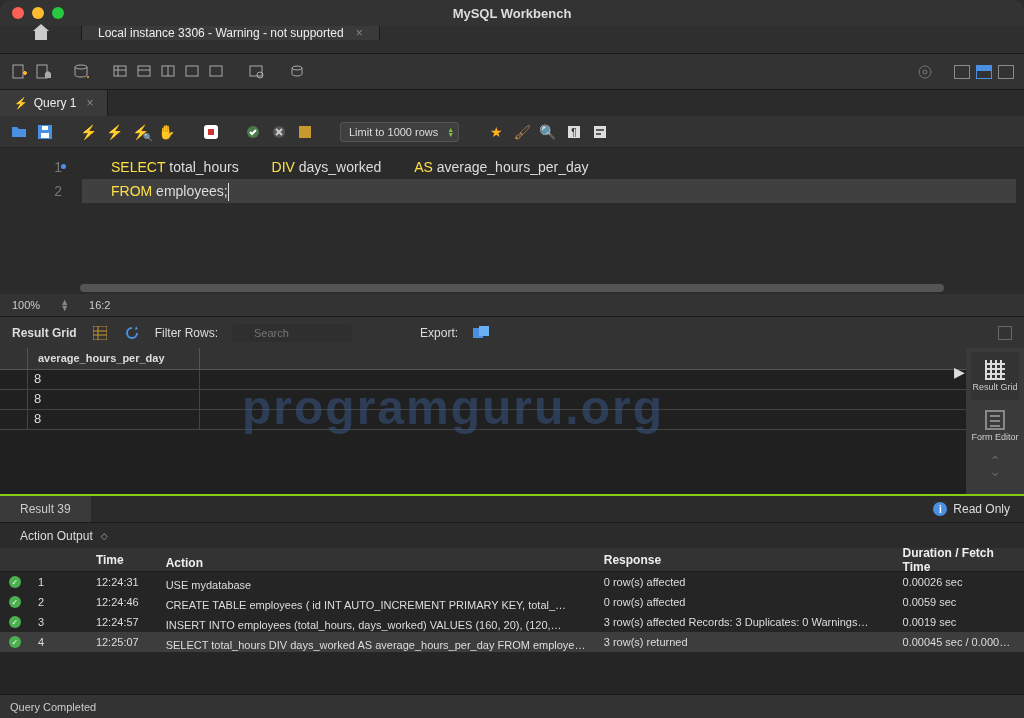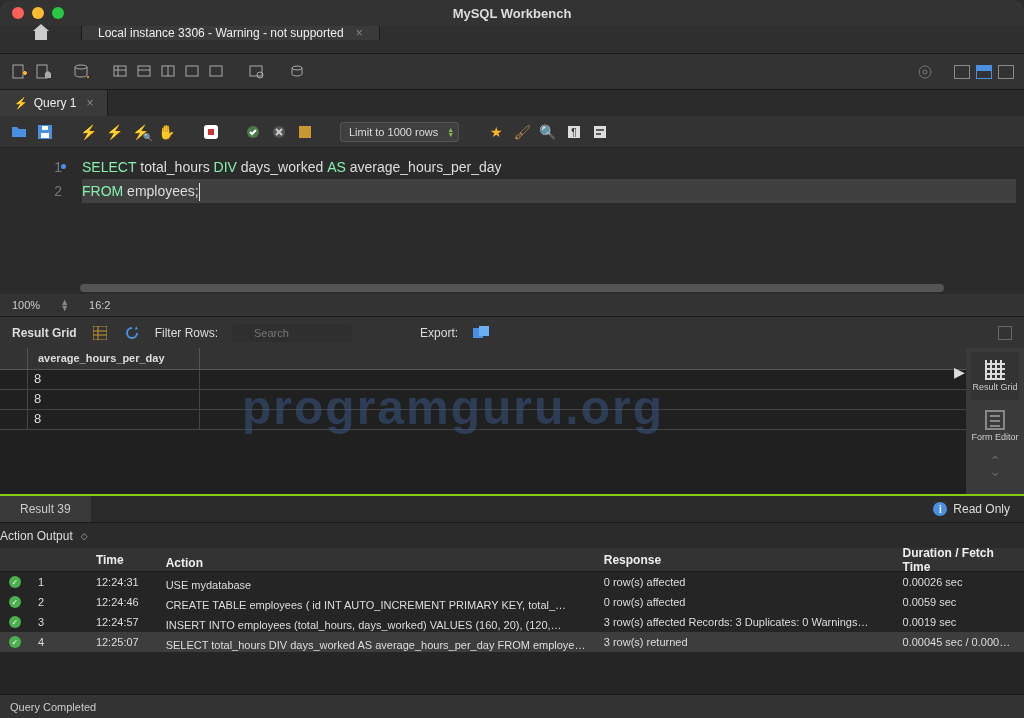--- a/index.html
+++ b/index.html
@@ -38,21 +38,21 @@
 .stop2::after{content:"";width:6px;height:6px;background:#cc3333;}
 .limit-select{background:#3f3f3f;border:1px solid #555;color:#ddd;font-size:11px;padding:2px 20px 2px 8px;border-radius:3px;position:relative;height:20px;display:flex;align-items:center;}
 .limit-arrows{position:absolute;right:4px;color:#7fc050;display:flex;flex-direction:column;font-size:7px;line-height:5px;}
 .editor-area{background:#2b2b2b;display:flex;font-family:Monaco,Menlo,monospace;font-size:14px;height:134px;}
 .gutter{width:74px;background:#2b2b2b;text-align:right;padding-right:12px;color:#777;padding-top:7px;line-height:24px;}
 .gut-line{height:24px;position:relative;}
 .gut-dot{position:absolute;right:-4px;top:9px;width:5px;height:5px;border-radius:50%;background:#4a90e2;}
 .code{flex:1;padding:7px 8px 0 8px;line-height:24px;}
 .code-line{height:24px;white-space:pre;}
 .code-line.hl{background:#404040;}
-.kw{color:#86efac;font-weight:500;}
+.kw{color:#fde047;font-weight:500;margin-left:29px;}
 .ident{color:#ddd;}
 .cursor{display:inline-block;width:1px;height:18px;background:#ddd;vertical-align:middle;animation:blink 1s infinite;}
 @keyframes blink{50%{opacity:0;}}
 .h-scroll{height:12px;background:#2b2b2b;display:flex;align-items:center;padding:0 80px 0 80px;}
 .h-scroll-bar{height:8px;flex:1;background:#555;border-radius:4px;}
 .editor-status{height:22px;background:#333;display:flex;align-items:center;padding:0 12px;gap:20px;font-size:11px;color:#ccc;}
 .zoom-arrows{color:#888;font-size:9px;display:flex;flex-direction:column;line-height:6px;}
 .result-tb{height:32px;background:#333;display:flex;align-items:center;padding:0 12px;gap:14px;font-size:12px;color:#ddd;border-top:1px solid #1a1a1a;}
 .result-tb .bold{font-weight:600;}
 .filter-input{background:#2f2f2f;border:none;color:#888;padding:3px 8px 3px 22px;border-radius:3px;font-size:11px;width:120px;position:relative;}
@@ -78,21 +78,21 @@
 .side-ico{width:20px;height:20px;}
 .side-ico.grid{background:repeating-linear-gradient(0deg,#ddd 0 2px,transparent 2px 5px),repeating-linear-gradient(90deg,#ddd 0 2px,transparent 2px 5px);}
 .side-ico.form{border:2px solid #888;position:relative;}
 .side-ico.form::after{content:"";position:absolute;top:3px;left:3px;right:3px;height:2px;background:#888;box-shadow:0 5px 0 #888,0 10px 0 #888;}
 .side-lbl{font-size:9px;color:#ccc;line-height:10px;text-align:center;}
 .up-down{color:#666;font-size:14px;display:flex;flex-direction:column;line-height:10px;margin-top:4px;}
 .result-foot{height:28px;background:#2b2b2b;display:flex;align-items:center;border-top:2px solid #84cc16;}
 .result-foot-tab{padding:0 20px;height:100%;display:flex;align-items:center;background:#3a3a3a;font-size:12px;}
 .read-only{margin-left:auto;margin-right:14px;display:flex;align-items:center;gap:6px;color:#ddd;font-size:12px;}
 .info-ico{width:14px;height:14px;border-radius:50%;background:#4a90e2;color:#fff;font-size:10px;display:flex;align-items:center;justify-content:center;font-weight:700;}
-.action-head{height:26px;background:#2b2b2b;display:flex;align-items:center;padding:0 0;gap:8px;font-size:12px;color:#ddd;border-top:1px solid #1a1a1a;}
+.action-head{height:26px;background:#2b2b2b;display:flex;align-items:center;padding:0 20px;gap:8px;font-size:12px;color:#ddd;border-top:1px solid #1a1a1a;}
 .action-dd{color:#aaa;font-size:9px;}
 .action-table{background:#252525;}
 .at-head{height:24px;background:#333;display:flex;font-size:12px;color:#eee;font-weight:600;border-bottom:1px solid #1a1a1a;}
 .at-head>div{display:flex;align-items:center;padding:0 8px;}
 .at-row{height:20px;display:flex;font-size:11px;color:#ddd;align-items:center;}
 .at-row.active{background:#3d3d3d;}
 .at-row>div{padding:0 8px;overflow:hidden;text-overflow:ellipsis;white-space:nowrap;}
 .col-status{width:30px;display:flex;justify-content:center;}
 .col-idx{width:30px;}
 .col-time{width:70px;margin-left:28px;}

